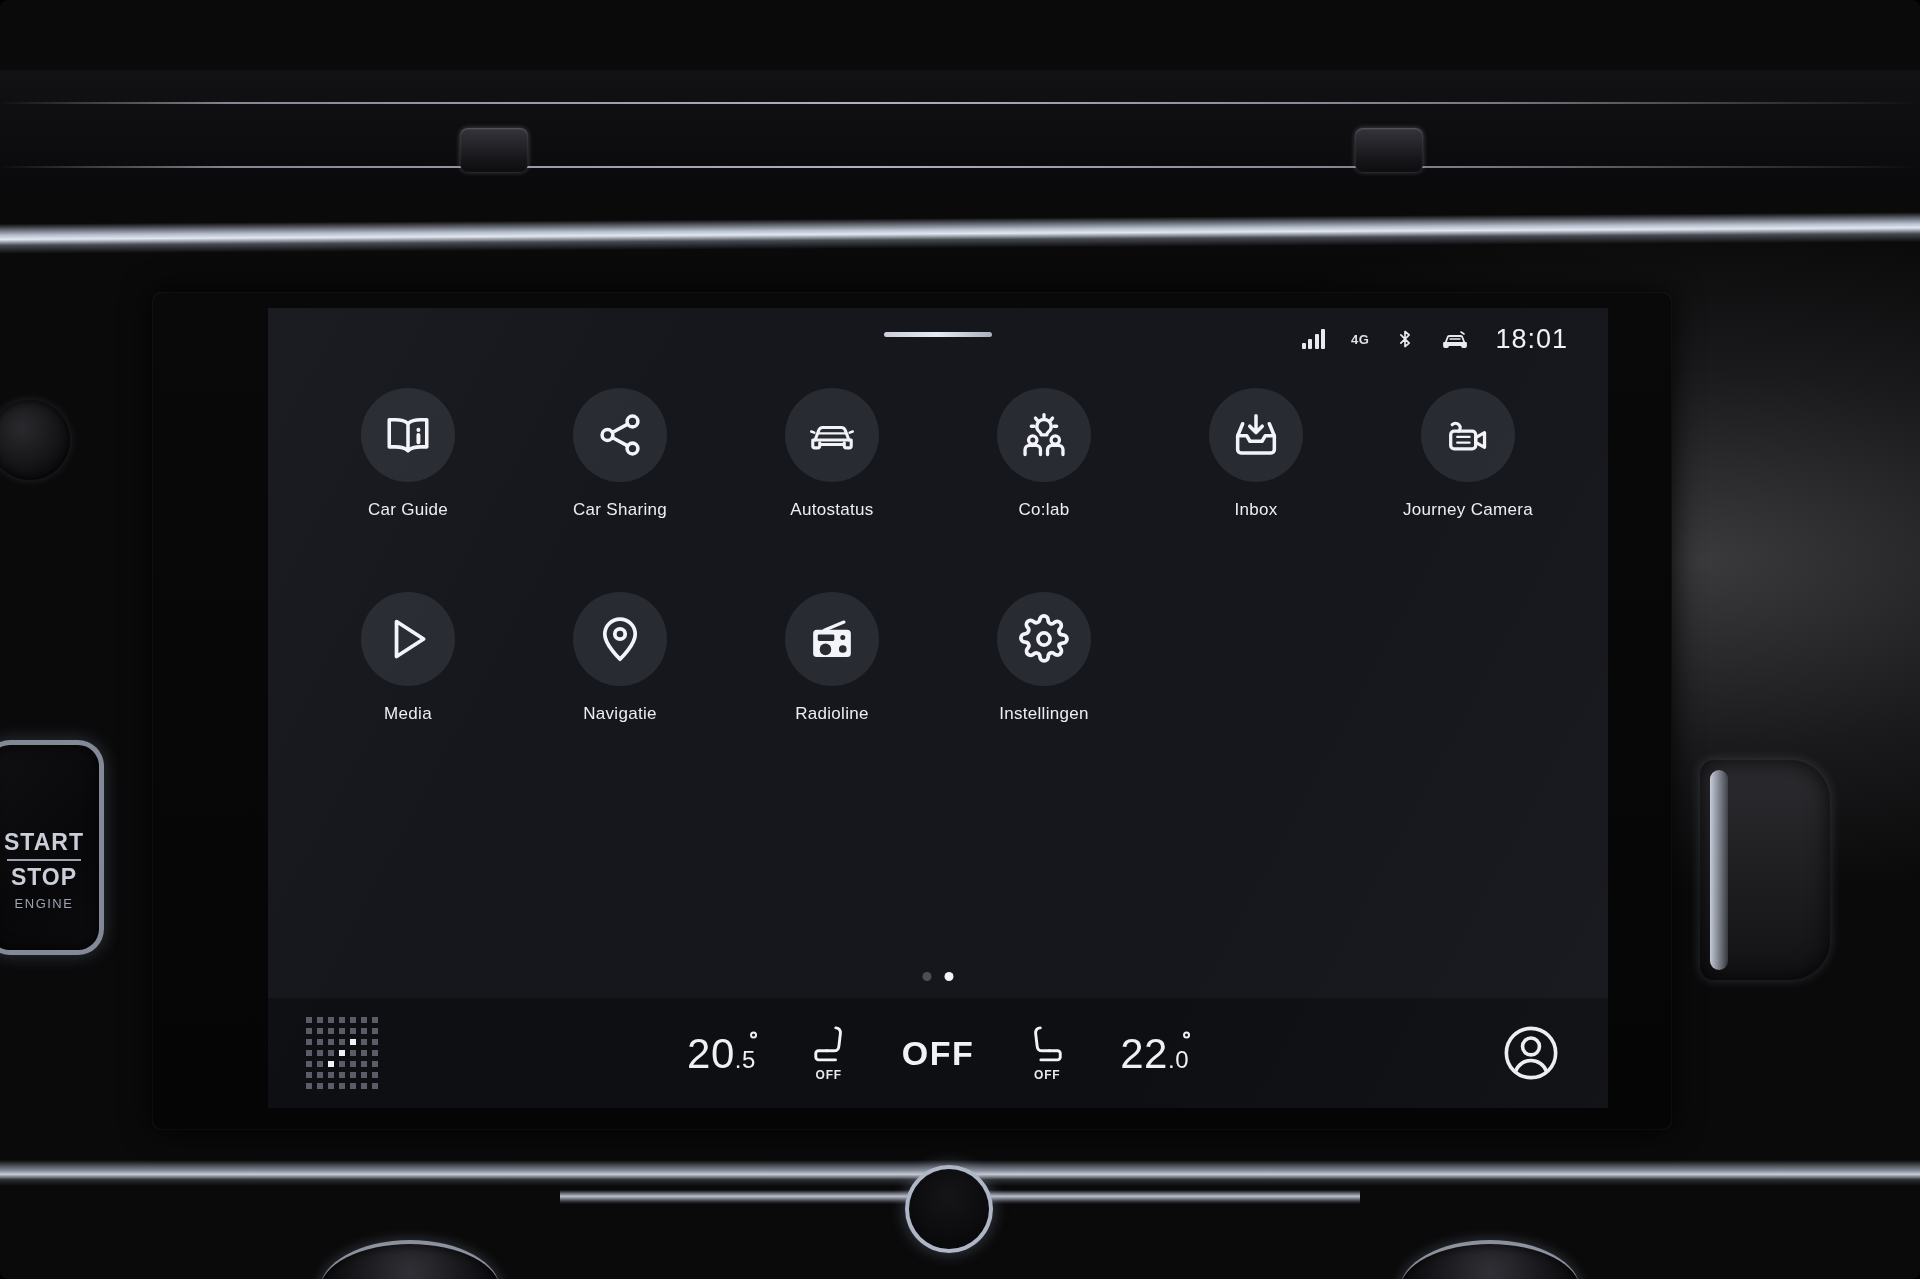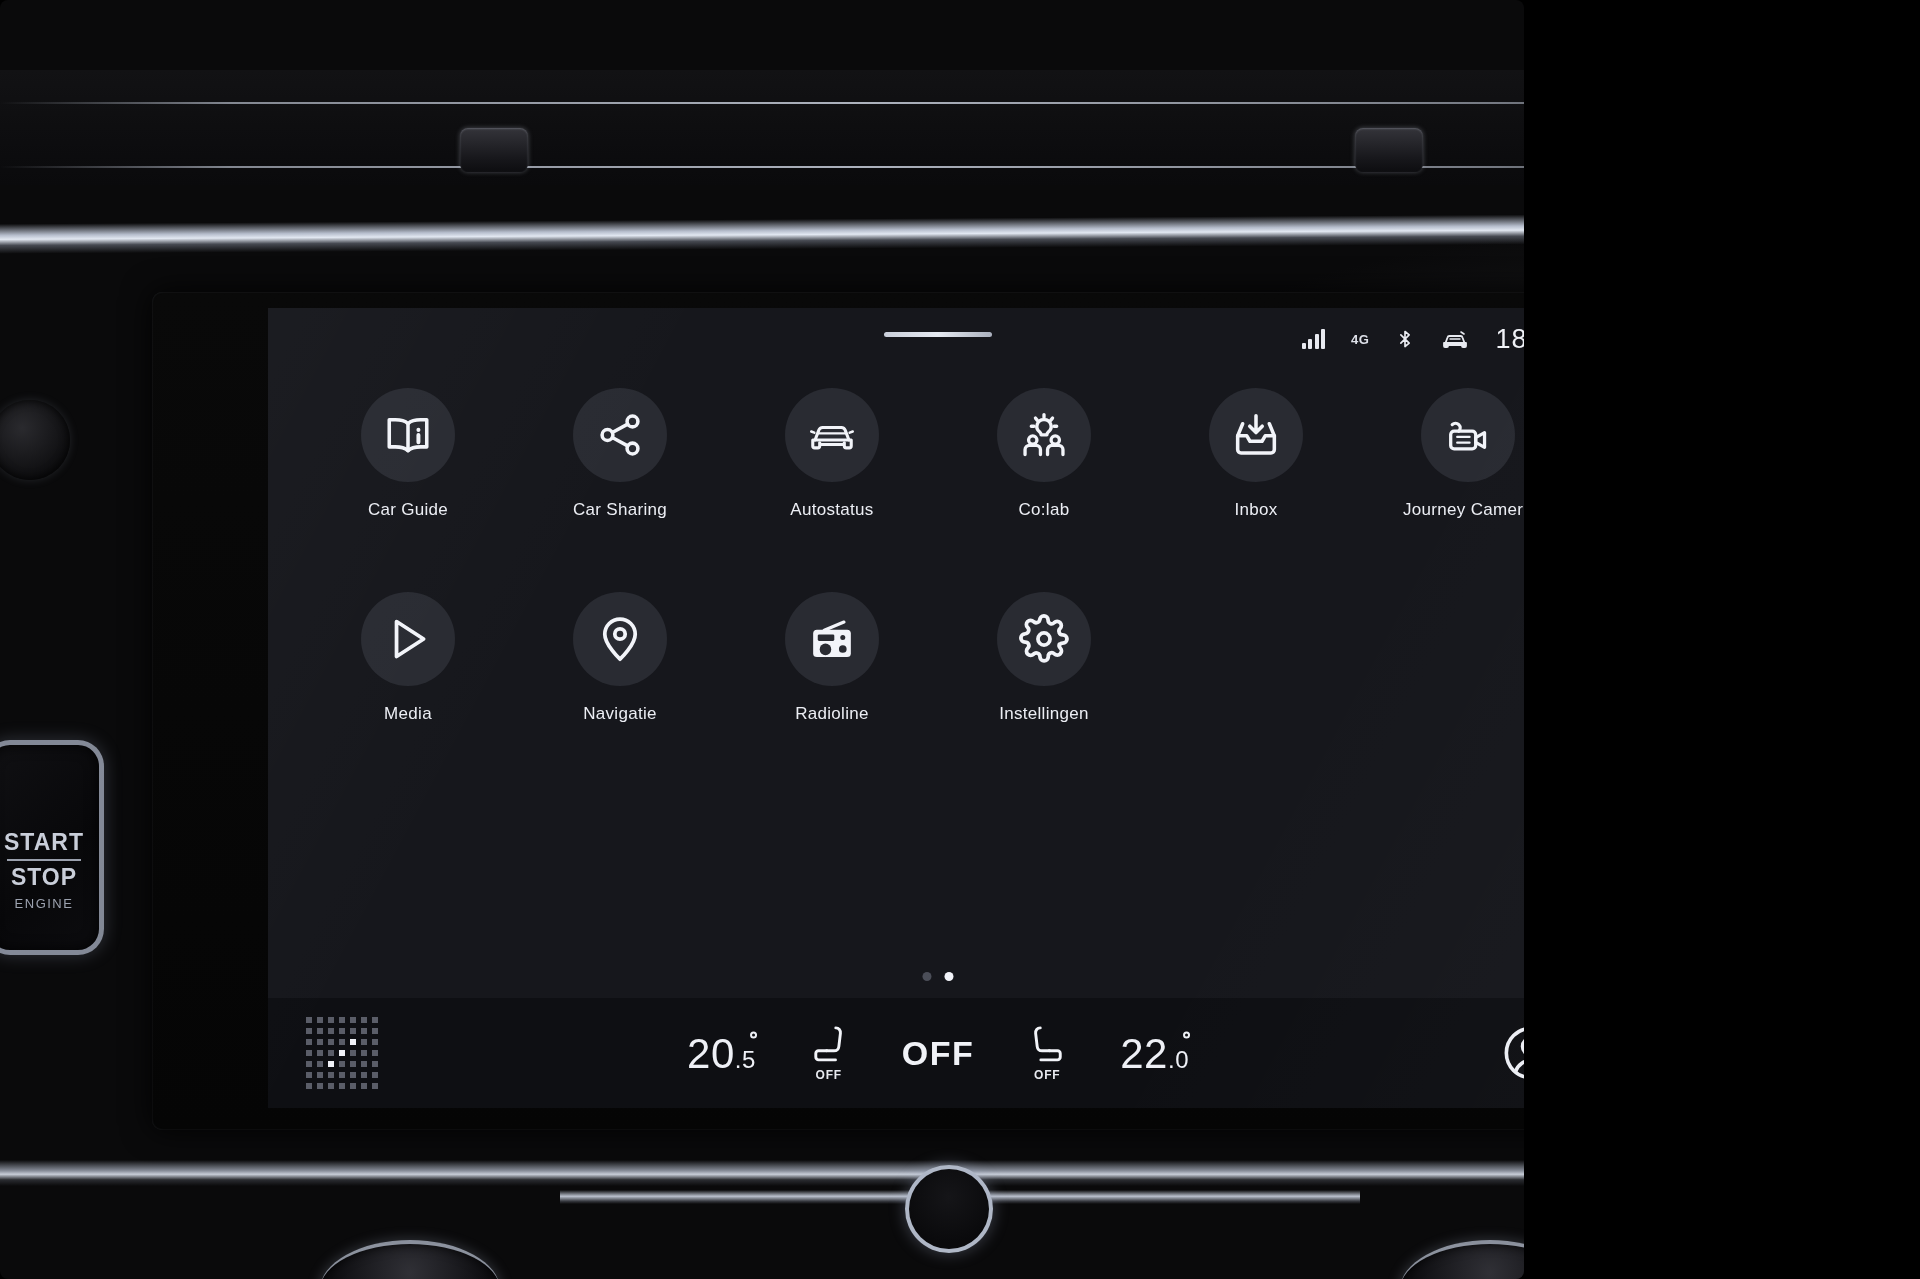--- a/index.html
+++ b/index.html
@@ -6,21 +6,21 @@
   html, body {
     width:1920px; height:1279px;
     background:#000;
     font-family:"Liberation Sans", sans-serif;
     overflow:hidden;
   }
 
   
   #dashboard {
     position:relative;
-    width:1524px; height:1279px;
+    width:1920px; height:1279px;
     background:
       radial-gradient(ellipse 900px 420px at 1700px 560px, #3a3a3c 0%, #1a1a1c 45%, #0a0a0b 80%),
       radial-gradient(ellipse 700px 400px at 120px 560px, #303032 0%, #151516 50%, #070708 85%),
       linear-gradient(180deg,#0c0c0e 0%, #131315 30%, #0c0c0e 70%, #060607 100%);
     overflow:hidden;
     border-radius:8px;
   }
 
   
   .vent-band {

